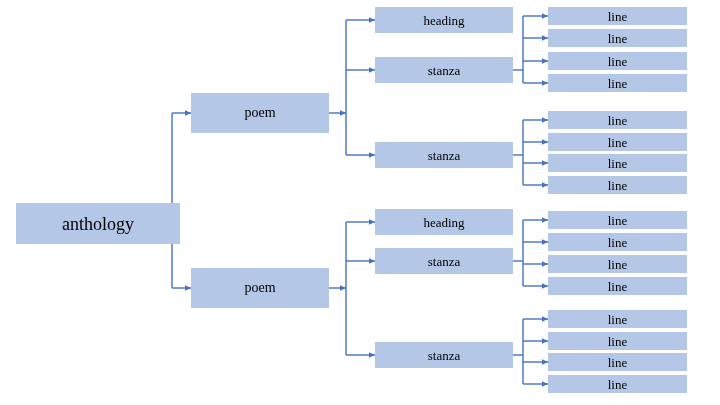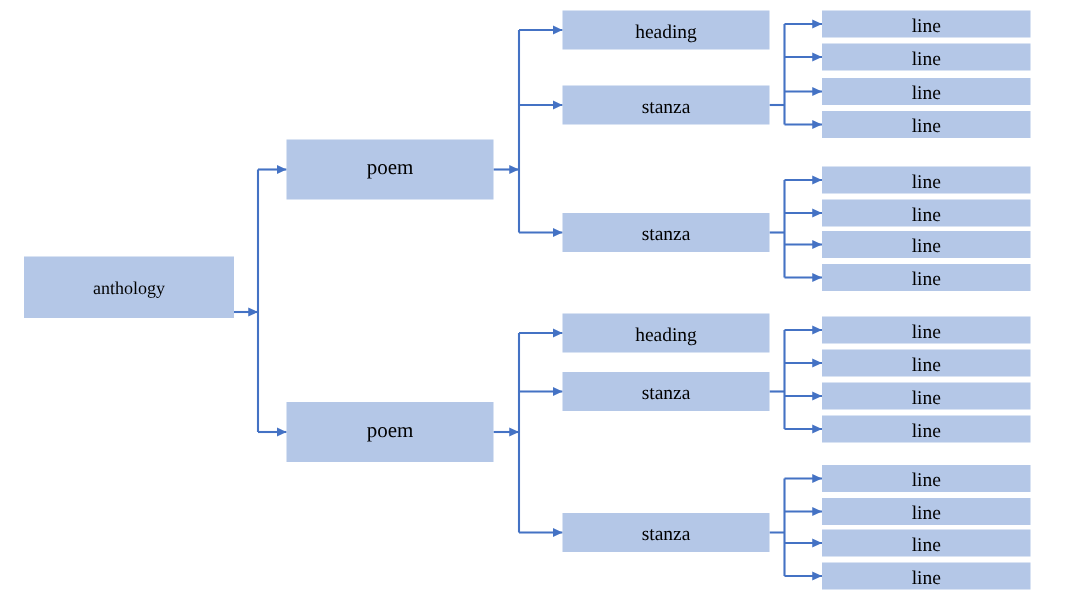--- a/index.html
+++ b/index.html
@@ -79,21 +79,21 @@
         <line x1="346" y1="355" x2="375" y2="355" class="connector-line" marker-end="url(#arrowhead)"></line>
         <line x1="513" y1="355" x2="523" y2="355" class="connector-line"></line>
         <line x1="523" y1="319" x2="523" y2="384" class="connector-line"></line>
         <line x1="523" y1="319" x2="548" y2="319" class="connector-line" marker-end="url(#arrowhead)"></line>
         <line x1="523" y1="341" x2="548" y2="341" class="connector-line" marker-end="url(#arrowhead)"></line>
         <line x1="523" y1="362" x2="548" y2="362" class="connector-line" marker-end="url(#arrowhead)"></line>
         <line x1="523" y1="384" x2="548" y2="384" class="connector-line" marker-end="url(#arrowhead)"></line>
       </g>
   </svg>
   <div id="node-layer">
-      <div class="node" style="left: 16px; top: 171px; width: 140px; height: 41px; font-size: 12px;">anthology</div>
+      <div class="node" style="left: 16px; top: 203px; width: 164px; height: 41px; font-size: 18px;">anthology</div>
       <div class="node" style="left: 191px; top: 93px; width: 138px; height: 40px; font-size: 14px;">poem</div>
       <div class="node" style="left: 375px; top: 7px; width: 138px; height: 26px; font-size: 13px;">heading</div>
       <div class="node" style="left: 375px; top: 57px; width: 138px; height: 26px; font-size: 13px;">stanza</div>
       <div class="node" style="left: 548px; top: 7px; width: 139px; height: 18px; font-size: 13px;">line</div>
       <div class="node" style="left: 548px; top: 29px; width: 139px; height: 18px; font-size: 13px;">line</div>
       <div class="node" style="left: 548px; top: 52px; width: 139px; height: 18px; font-size: 13px;">line</div>
       <div class="node" style="left: 548px; top: 74px; width: 139px; height: 18px; font-size: 13px;">line</div>
       <div class="node" style="left: 375px; top: 142px; width: 138px; height: 26px; font-size: 13px;">stanza</div>
       <div class="node" style="left: 548px; top: 111px; width: 139px; height: 18px; font-size: 13px;">line</div>
       <div class="node" style="left: 548px; top: 133px; width: 139px; height: 18px; font-size: 13px;">line</div>

